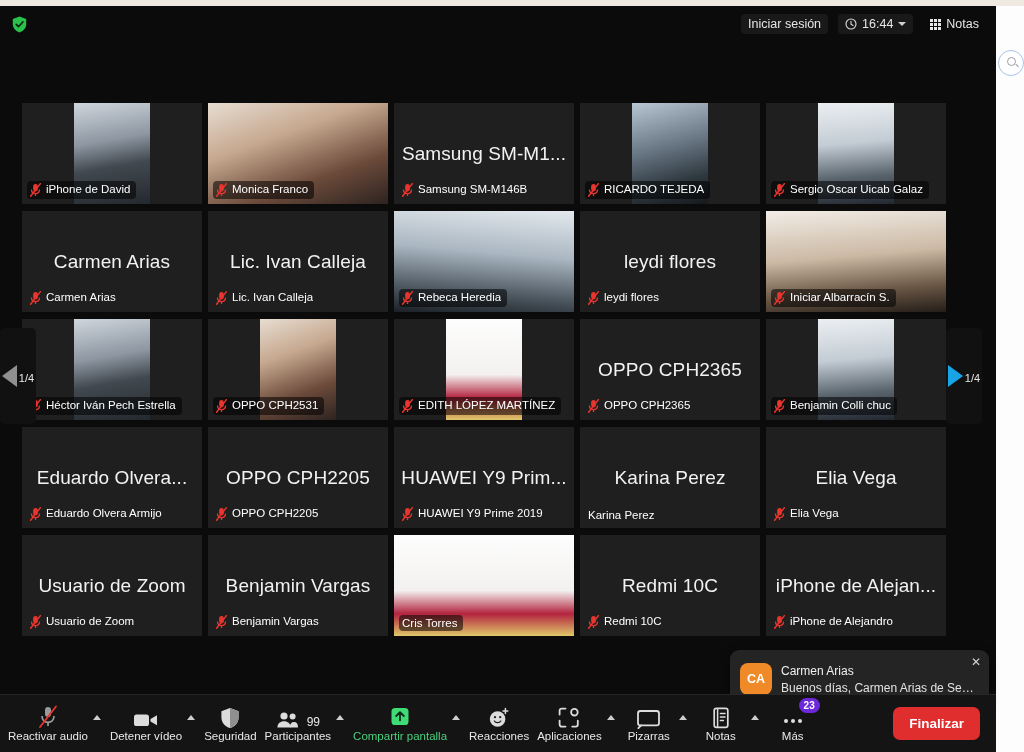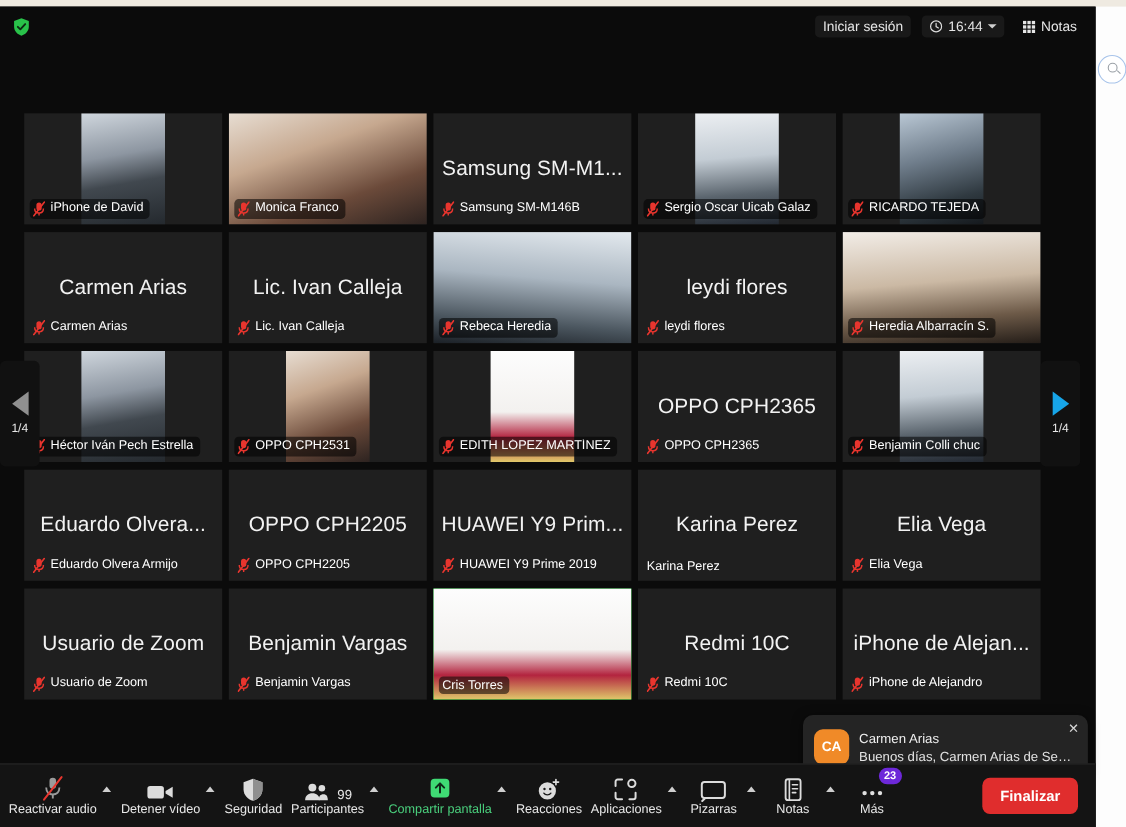--- a/index.html
+++ b/index.html
@@ -141,21 +141,21 @@
     white-space: nowrap; overflow: hidden; text-overflow: ellipsis;
   }
   .mic-muted { width: 11px; height: 14px; flex: 0 0 11px; }
 
   
   .pager {
     position: absolute;
     width: 36px; height: 96px;
     background: #111;
     border-radius: 5px;
-    display: flex; flex-direction: column;
+    display: flex; flex-direction: row;
     align-items: center; justify-content: center;
     gap: 2px;
   }
   .pager.left  { left: 0px;  top: 322px; }
   .pager.right { left: 946px; top: 322px; }
   .pager .tri-l {
     width: 0; height: 0;
     border-top: 11px solid transparent;
     border-bottom: 11px solid transparent;
     border-right: 15px solid #909090;
@@ -348,44 +348,44 @@
             <svg class="mic-muted" viewBox="0 0 11 14">
               <rect x="3.1" y="1" width="4.8" height="7.4" rx="2.4" fill="#e8352e"></rect>
               <path d="M1.5 6.6 C1.5 9.2 3.2 10.7 5.5 10.7 C7.8 10.7 9.5 9.2 9.5 6.6" stroke="#e8352e" stroke-width="1.3" fill="none"></path>
               <path d="M5.5 10.7 V13" stroke="#e8352e" stroke-width="1.3"></path>
               <path d="M0.6 13.3 L10.4 0.6" stroke="#e8352e" stroke-width="1.5" stroke-linecap="round"></path>
             </svg>
             <span>Samsung SM-M146B</span>
           </div>
         </div>
         <div class="tile">
+          <div class="tile-video" style="background: linear-gradient(165deg, rgb(185, 199, 212) 0%, rgb(111, 125, 139) 40%, rgb(47, 57, 64) 75%, rgb(21, 25, 29) 100%);"></div>
+          <div class="tile-label">
+            <svg class="mic-muted" viewBox="0 0 11 14">
+              <rect x="3.1" y="1" width="4.8" height="7.4" rx="2.4" fill="#e8352e"></rect>
+              <path d="M1.5 6.6 C1.5 9.2 3.2 10.7 5.5 10.7 C7.8 10.7 9.5 9.2 9.5 6.6" stroke="#e8352e" stroke-width="1.3" fill="none"></path>
+              <path d="M5.5 10.7 V13" stroke="#e8352e" stroke-width="1.3"></path>
+              <path d="M0.6 13.3 L10.4 0.6" stroke="#e8352e" stroke-width="1.5" stroke-linecap="round"></path>
+            </svg>
+            <span>RICARDO TEJEDA</span>
+          </div>
+        </div>
+        <div class="tile">
           <div class="tile-video" style="background: linear-gradient(175deg, rgb(236, 239, 242) 0%, rgb(195, 204, 212) 40%, rgb(90, 100, 109) 72%, rgb(34, 40, 49) 100%);"></div>
           <div class="tile-label">
             <svg class="mic-muted" viewBox="0 0 11 14">
               <rect x="3.1" y="1" width="4.8" height="7.4" rx="2.4" fill="#e8352e"></rect>
               <path d="M1.5 6.6 C1.5 9.2 3.2 10.7 5.5 10.7 C7.8 10.7 9.5 9.2 9.5 6.6" stroke="#e8352e" stroke-width="1.3" fill="none"></path>
               <path d="M5.5 10.7 V13" stroke="#e8352e" stroke-width="1.3"></path>
               <path d="M0.6 13.3 L10.4 0.6" stroke="#e8352e" stroke-width="1.5" stroke-linecap="round"></path>
             </svg>
             <span>Sergio Oscar Uicab Galaz</span>
           </div>
         </div>
         <div class="tile">
-          <div class="tile-video" style="background: linear-gradient(165deg, rgb(185, 199, 212) 0%, rgb(111, 125, 139) 40%, rgb(47, 57, 64) 75%, rgb(21, 25, 29) 100%);"></div>
-          <div class="tile-label">
-            <svg class="mic-muted" viewBox="0 0 11 14">
-              <rect x="3.1" y="1" width="4.8" height="7.4" rx="2.4" fill="#e8352e"></rect>
-              <path d="M1.5 6.6 C1.5 9.2 3.2 10.7 5.5 10.7 C7.8 10.7 9.5 9.2 9.5 6.6" stroke="#e8352e" stroke-width="1.3" fill="none"></path>
-              <path d="M5.5 10.7 V13" stroke="#e8352e" stroke-width="1.3"></path>
-              <path d="M0.6 13.3 L10.4 0.6" stroke="#e8352e" stroke-width="1.5" stroke-linecap="round"></path>
-            </svg>
-            <span>RICARDO TEJEDA</span>
-          </div>
-        </div>
-        <div class="tile">
           <div class="tile-name-big">Carmen Arias</div>
           <div class="tile-label nobg">
             <svg class="mic-muted" viewBox="0 0 11 14">
               <rect x="3.1" y="1" width="4.8" height="7.4" rx="2.4" fill="#e8352e"></rect>
               <path d="M1.5 6.6 C1.5 9.2 3.2 10.7 5.5 10.7 C7.8 10.7 9.5 9.2 9.5 6.6" stroke="#e8352e" stroke-width="1.3" fill="none"></path>
               <path d="M5.5 10.7 V13" stroke="#e8352e" stroke-width="1.3"></path>
               <path d="M0.6 13.3 L10.4 0.6" stroke="#e8352e" stroke-width="1.5" stroke-linecap="round"></path>
             </svg>
             <span>Carmen Arias</span>
           </div>
@@ -428,21 +428,21 @@
         </div>
         <div class="tile">
           <div class="tile-video wide" style="background: linear-gradient(175deg, rgb(242, 237, 231) 0%, rgb(203, 185, 164) 45%, rgb(109, 90, 72) 75%, rgb(36, 29, 24) 100%);"></div>
           <div class="tile-label">
             <svg class="mic-muted" viewBox="0 0 11 14">
               <rect x="3.1" y="1" width="4.8" height="7.4" rx="2.4" fill="#e8352e"></rect>
               <path d="M1.5 6.6 C1.5 9.2 3.2 10.7 5.5 10.7 C7.8 10.7 9.5 9.2 9.5 6.6" stroke="#e8352e" stroke-width="1.3" fill="none"></path>
               <path d="M5.5 10.7 V13" stroke="#e8352e" stroke-width="1.3"></path>
               <path d="M0.6 13.3 L10.4 0.6" stroke="#e8352e" stroke-width="1.5" stroke-linecap="round"></path>
             </svg>
-            <span>Heredia Albarracín S.</span>
+            <span>Iniciar Albarracín S.</span>
           </div>
         </div>
         <div class="tile">
           <div class="tile-video" style="background: linear-gradient(170deg, rgb(207, 214, 221) 0%, rgb(141, 150, 161) 38%, rgb(65, 72, 79) 62%, rgb(36, 41, 46) 100%);"></div>
           <div class="tile-label">
             <svg class="mic-muted" viewBox="0 0 11 14">
               <rect x="3.1" y="1" width="4.8" height="7.4" rx="2.4" fill="#e8352e"></rect>
               <path d="M1.5 6.6 C1.5 9.2 3.2 10.7 5.5 10.7 C7.8 10.7 9.5 9.2 9.5 6.6" stroke="#e8352e" stroke-width="1.3" fill="none"></path>
               <path d="M5.5 10.7 V13" stroke="#e8352e" stroke-width="1.3"></path>
               <path d="M0.6 13.3 L10.4 0.6" stroke="#e8352e" stroke-width="1.5" stroke-linecap="round"></path>

